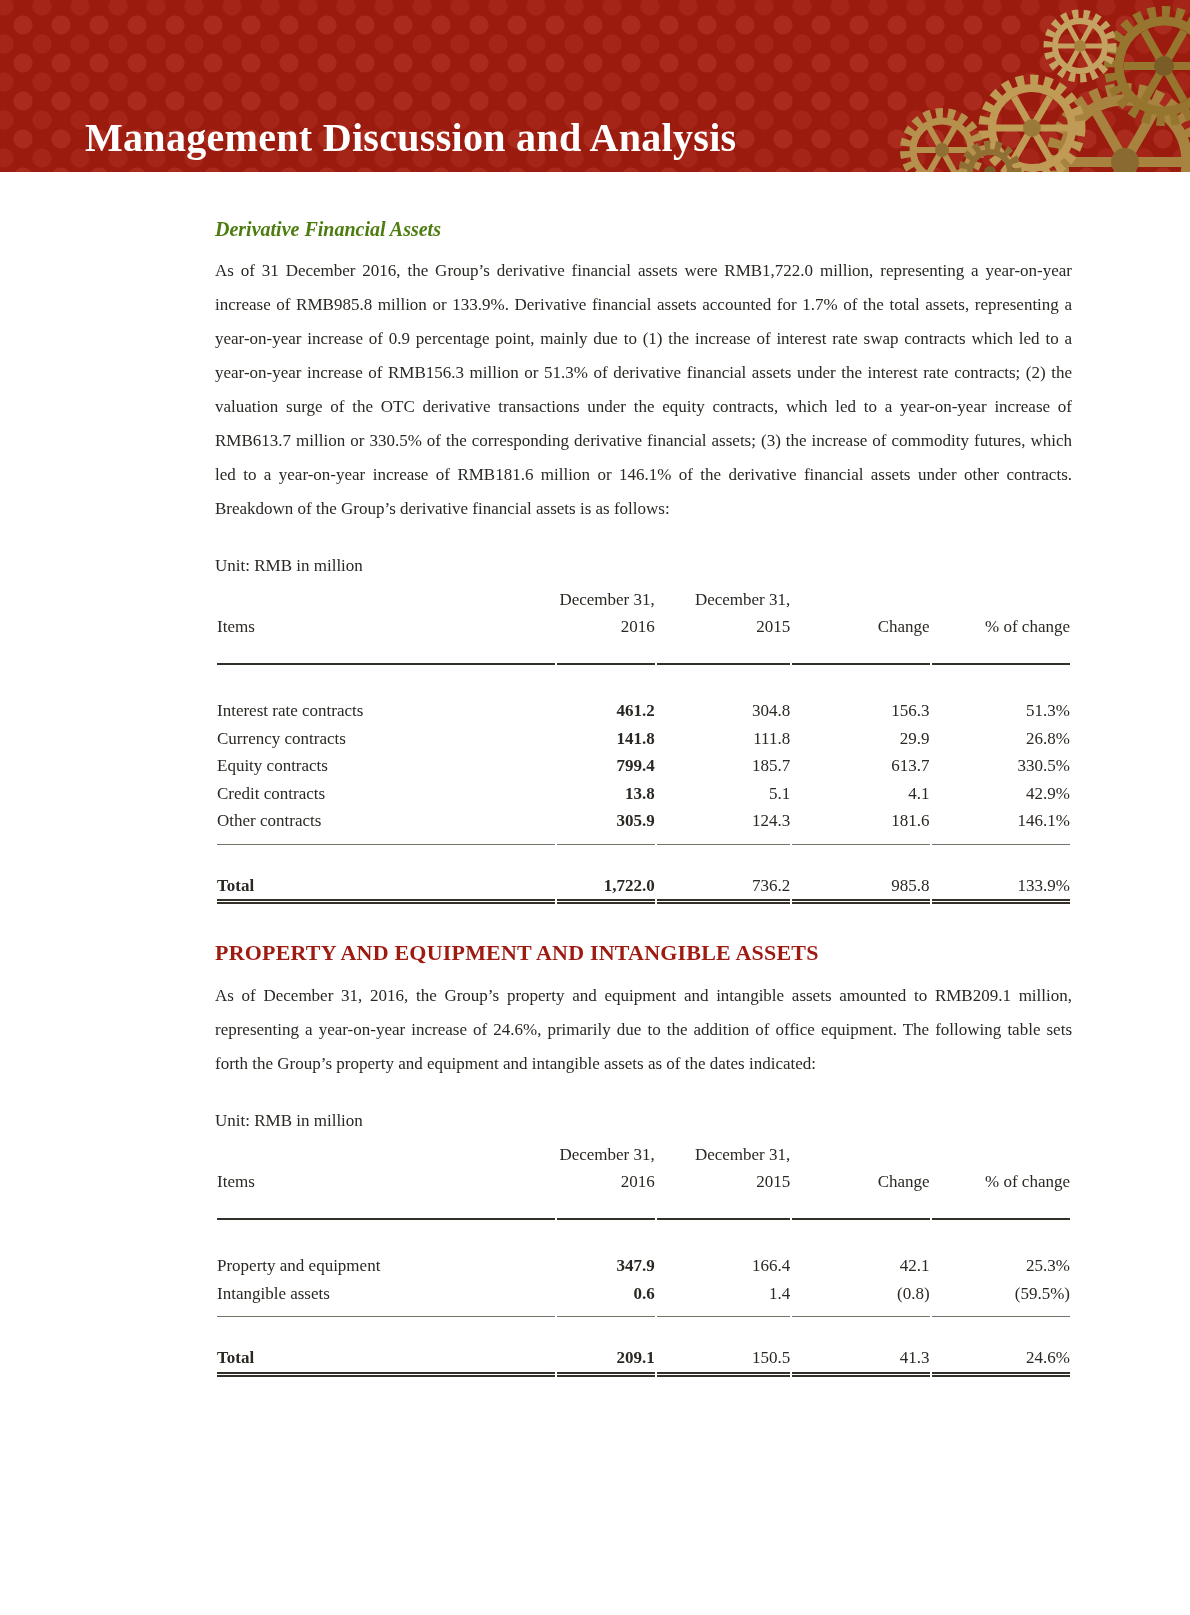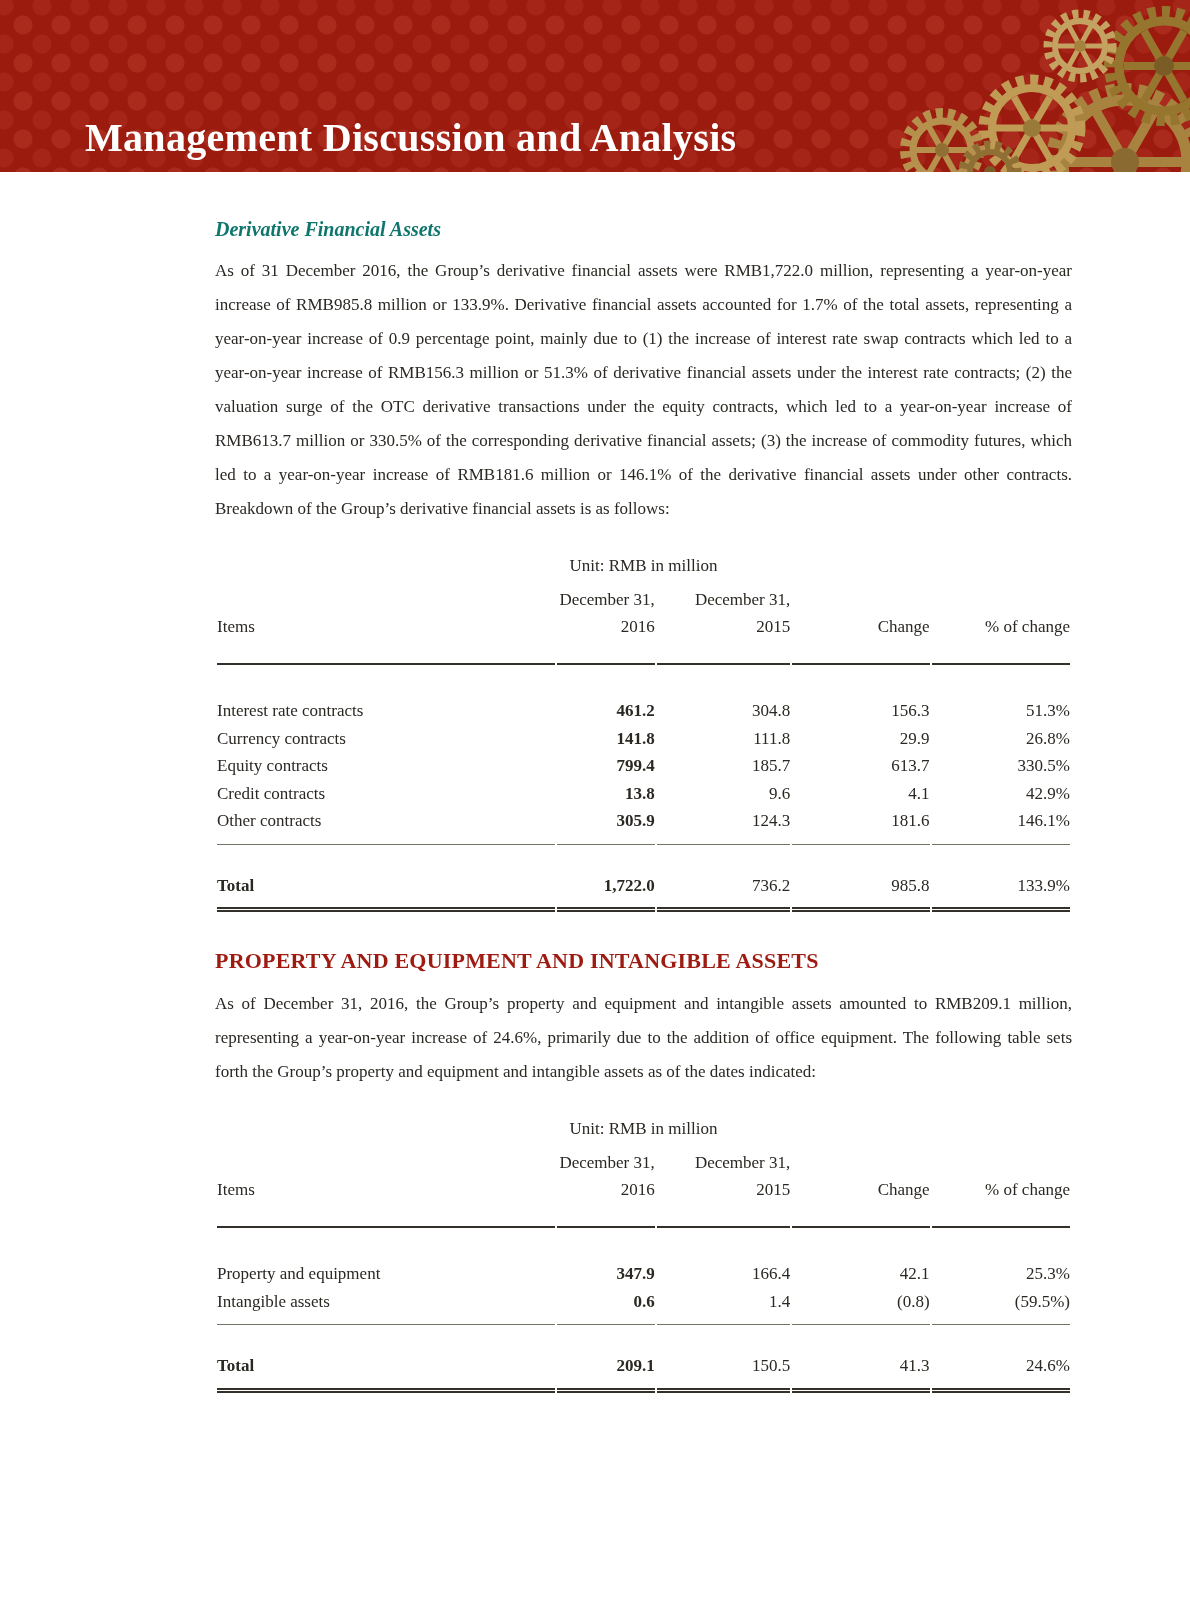--- a/index.html
+++ b/index.html
@@ -17,41 +17,41 @@
     background-position:4px 6px,23px 25px;
     overflow:hidden;
   }
   .banner-title{
     position:absolute;left:85px;bottom:12px;margin:0;
     color:#ffffff;font-size:40px;font-weight:700;letter-spacing:.3px;line-height:1.1;
   }
   .gears{position:absolute;right:0;top:0;height:172px;width:320px;display:block;}
   
   .content{margin-left:215px;width:857px;}
-  .h-italic{margin:46px 0 0;color:#0f766e;font-size:20px;font-style:italic;font-weight:700;}
+  .h-italic{margin:46px 0 0;color:#4d7c0f;font-size:20px;font-style:italic;font-weight:700;}
   .h-caps{margin:36px 0 1px;color:#9e1b12;font-size:22px;font-weight:700;letter-spacing:.2px;}
   .para{margin:13px 0 0;font-size:17px;line-height:34px;text-align:justify;}
-  .unit{margin:30px 0 0;text-align:center;font-size:17px;}
+  .unit{margin:30px 0 0;text-align:left;font-size:17px;}
   
   table.fin{width:100%;border-collapse:separate;border-spacing:2px 0;margin-top:10px;font-size:17px;}
   table.fin th,table.fin td{padding:0;}
   table.fin thead th{
     vertical-align:bottom;border-bottom:2.5px solid #33302a;
     padding-bottom:23px;line-height:27px;font-weight:400;
   }
   table.fin thead th .hline{display:block;}
   th.c-items{text-align:left;font-weight:700;}
   th.c-num{text-align:right;padding-right:6px;}
   th.b{font-weight:700;}
   table.fin td{line-height:27.5px;vertical-align:bottom;}
   td.c-num{text-align:right;padding-right:6px;}
   td.v2016{font-weight:700;text-align:right;}
   tr.row-first td{padding-top:32px;}
   tr.row-last td{border-bottom:1px solid #76726a;padding-bottom:9px;}
-  tr.row-total td{padding-top:27px;padding-bottom:8px;border-bottom:5px double #33302a;}
+  tr.row-total td{padding-top:27px;border-bottom:5px double #33302a;}
   tr.row-total td.c-item{font-weight:700;}
   
   .footer{position:absolute;top:1521px;right:43px;color:#701a75;white-space:nowrap;}
   .footer .flabel{font-weight:700;font-size:19px;}
   .footer .fnum{font-weight:700;font-size:16px;margin-left:27px;}
 </style>
 </head>
 <body>
 
 <div class="page">
@@ -150,21 +150,21 @@
         <tr>
           <td class="c-item">Equity contracts</td>
           <td class="c-num v2016">799.4</td>
           <td class="c-num">185.7</td>
           <td class="c-num">613.7</td>
           <td class="c-num">330.5%</td>
         </tr>
         <tr>
           <td class="c-item">Credit contracts</td>
           <td class="c-num v2016">13.8</td>
-          <td class="c-num">9.6</td>
+          <td class="c-num">5.1</td>
           <td class="c-num">4.1</td>
           <td class="c-num">42.9%</td>
         </tr>
         <tr class="row-last">
           <td class="c-item">Other contracts</td>
           <td class="c-num v2016">305.9</td>
           <td class="c-num">124.3</td>
           <td class="c-num">181.6</td>
           <td class="c-num">146.1%</td>
         </tr>

